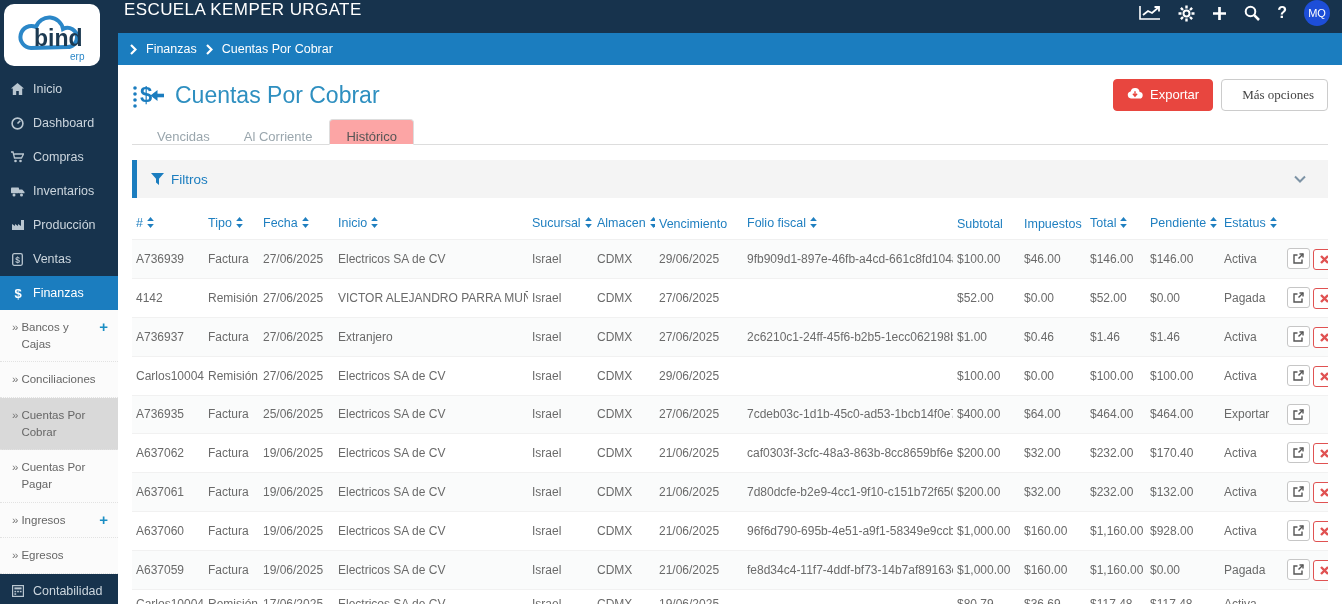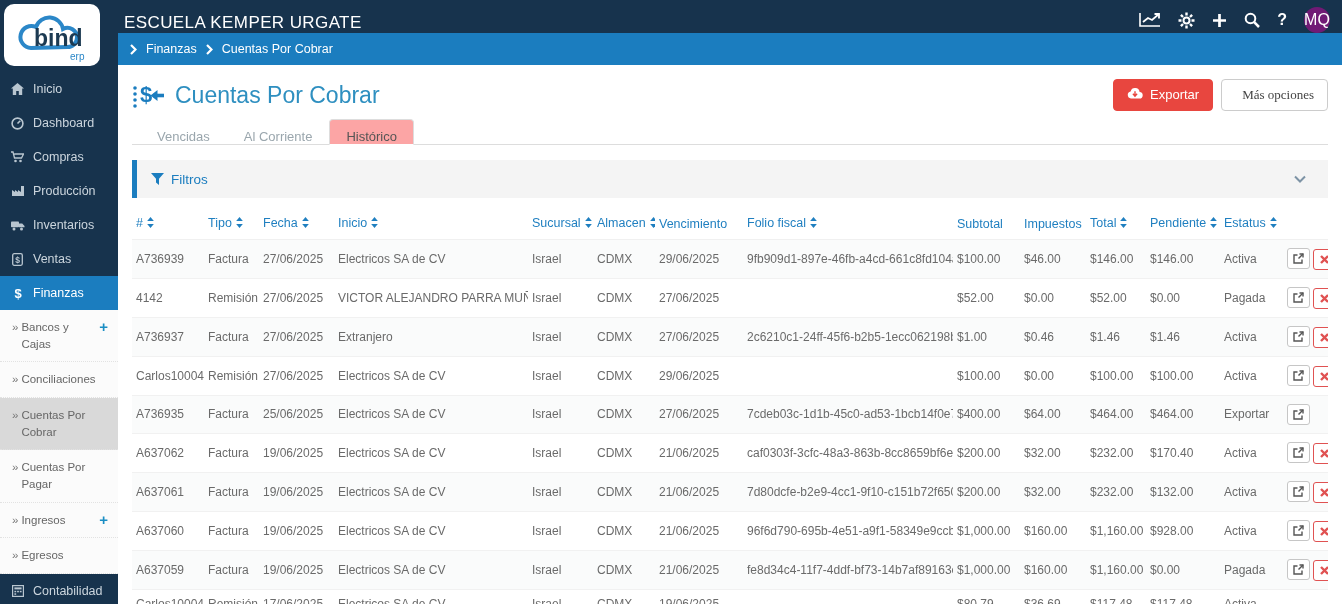--- a/index.html
+++ b/index.html
@@ -14,26 +14,26 @@
   .side-item.active{background:#1b7dbf;color:#fff;}
   .side-item.active .s-ico{color:#fff;}
   .submenu{background:#fbfbfb;color:#666;font-size:11.5px;}
   .sub-item{display:flex;align-items:flex-start;padding:9px 6px 9px 12px;border-bottom:1px dotted #e2e2e2;cursor:pointer;line-height:1.45;}
   .sub-item .chev{margin-right:3px;color:#777;}
   .sub-item.active{background:#d9d9d9;}
   .sub-item .plus{margin-left:auto;color:#1b8ec4;font-weight:bold;font-size:15px;line-height:1;padding-right:4px;}
 
   
   .main{flex:1;display:flex;flex-direction:column;min-width:0;}
-  .topbar{height:33px;background:#17334d;display:flex;align-items:flex-end;padding:0 12px 0 6px;color:#fff;flex-shrink:0;}
+  .topbar{height:33px;background:#17334d;display:flex;align-items:flex-start;padding:0 12px 0 6px;color:#fff;flex-shrink:0;}
   .company{font-size:17px;letter-spacing:.4px;font-weight:400;}
   .topbar-icons{margin-left:auto;display:flex;align-items:center;gap:17px;color:#fff;}
   .tico{display:inline-flex;align-items:center;cursor:pointer;color:#fff;}
   .help-q{font-size:16px;font-weight:bold;}
-  .avatar{width:26px;height:26px;border-radius:50%;background:#701a75;color:#fff;font-size:16px;display:flex;align-items:center;justify-content:center;cursor:pointer;}
+  .avatar{width:26px;height:26px;border-radius:50%;background:#1d4ed8;color:#fff;font-size:11px;display:flex;align-items:center;justify-content:center;cursor:pointer;}
 
   .breadcrumb{height:32px;background:#1b7dbf;color:#fff;display:flex;align-items:center;gap:9px;padding-left:12px;font-size:12.5px;flex-shrink:0;}
   .bc-link{cursor:pointer;}
   .bc-chev{display:inline-flex;color:#fff;}
 
   .content{flex:1;background:#fff;padding:0 14px;min-width:0;}
   .page-head{display:flex;align-items:center;margin-top:12px;height:36px;}
   .page-title{color:#2e8fc0;font-size:23px;font-weight:400;margin-left:10px;}
   .head-buttons{margin-left:auto;display:flex;gap:8px;}
   .btn{display:inline-flex;align-items:flex-start;gap:7px;font-size:13px;border-radius:4px;padding:7px 13px;cursor:pointer;border:1px solid transparent;}
@@ -93,36 +93,36 @@
             <svg width="13" height="12" viewBox="0 0 13 12">
               <path d="M0 1h2l1.5 6h7L12.5 3H3.2" fill="none" stroke="currentColor" stroke-width="1.3"></path>
               <circle cx="4.5" cy="10" r="1.3" fill="currentColor"></circle>
               <circle cx="9.5" cy="10" r="1.3" fill="currentColor"></circle>
             </svg>
           </span>
           <span>Compras</span>
         </div>
         <div class="side-item">
           <span class="s-ico">
-            <svg width="14" height="12" viewBox="0 0 14 12">
-              <path d="M1 11V5l3 2V5l3 2V5l3 2V1h3v10z" fill="currentColor"></path>
-            </svg>
-          </span>
-          <span>Producción</span>
-        </div>
-        <div class="side-item">
-          <span class="s-ico">
             <svg width="14" height="11" viewBox="0 0 14 11">
               <rect x="0" y="1.5" width="8" height="5.7" rx="0.8" fill="currentColor"></rect>
               <path d="M8 3.5h3.2L13.5 6v1.2H8z" fill="currentColor"></path>
               <circle cx="3" cy="9" r="1.5" fill="currentColor"></circle>
               <circle cx="10.5" cy="9" r="1.5" fill="currentColor"></circle>
             </svg>
           </span>
           <span>Inventarios</span>
+        </div>
+        <div class="side-item">
+          <span class="s-ico">
+            <svg width="14" height="12" viewBox="0 0 14 12">
+              <path d="M1 11V5l3 2V5l3 2V5l3 2V1h3v10z" fill="currentColor"></path>
+            </svg>
+          </span>
+          <span>Producción</span>
         </div>
         <div class="side-item">
           <span class="s-ico">
             <svg width="11" height="13" viewBox="0 0 11 13">
               <rect x="0.7" y="0.7" width="9.6" height="11.6" rx="1.5" fill="none" stroke="currentColor" stroke-width="1.3"></rect>
               <text x="5.5" y="9.6" font-size="8.5" font-weight="bold" text-anchor="middle" fill="currentColor">$</text>
             </svg>
           </span>
           <span>Ventas</span>
         </div>

